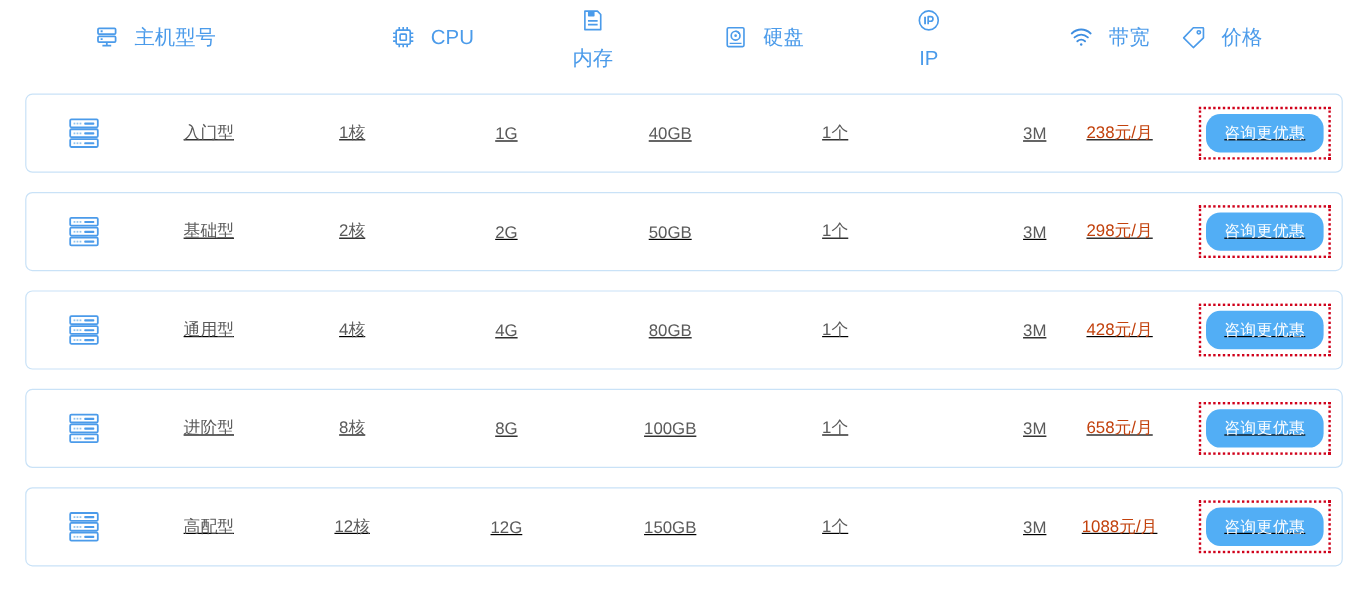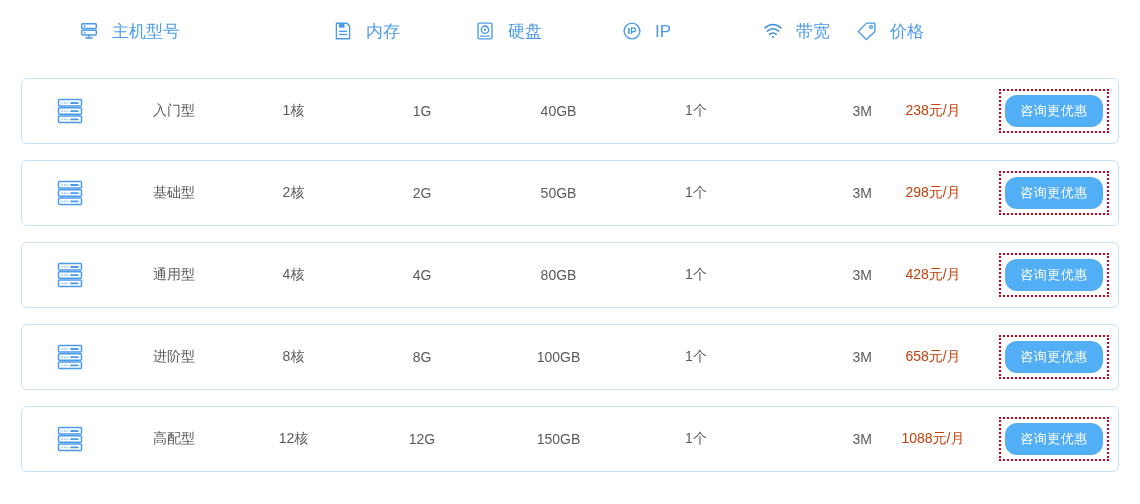--- a/index.html
+++ b/index.html
@@ -48,20 +48,21 @@
     width: 22px;
     height: 22px;
     flex: 0 0 22px;
   }
   .head-icon svg { display: block; }
 
   
   .rows {
     padding: 16px 21px;
     box-sizing: border-box;
+    text-decoration: underline;
   }
   .plan-row {
     display: flex;
     align-items: center;
     height: 66px;
     margin-bottom: 16px;
     background: #ffffff;
     border: 1px solid #c9e2f7;
     border-radius: 6px;
     box-sizing: border-box;
@@ -73,21 +74,21 @@
     font-size: 14px;
     color: #5a5a5a;
     box-sizing: border-box;
     white-space: nowrap;
   }
 
   
   .c-icon   { width: 96px; }
   .c-model  { width: 112px; }
   .c-cpu    { width: 127px; }
-  .c-mem    { width: 130px; }
+  .c-mem    { width: 130px; flex-direction: column; }
   .c-disk   { width: 143px; text-align: right; }
   .c-ip     { width: 132px; }
   .c-bw     { width: 110px; justify-content: flex-end; }
   .c-price  { width: 122px; color: #c2410c; }
   .c-action { flex: 1; justify-content: center; padding-right: 4px; }
 
   .server-icon {
     display: inline-flex;
     width: 30px;
     height: 30px;
@@ -139,20 +140,41 @@
           <rect x="4" y="11.2" width="16" height="5.2" rx="1"></rect>
           <line x1="6.4" y1="6.6" x2="8.2" y2="6.6" stroke-width="1.7"></line>
           <line x1="6.4" y1="13.8" x2="8.2" y2="13.8" stroke-width="1.7"></line>
           <line x1="12" y1="16.4" x2="12" y2="19.4"></line>
           <line x1="8" y1="19.6" x2="16" y2="19.6" stroke-width="1.7"></line>
         </svg>
       </span>
       <span class="head-label">主机型号</span>
     </div>
 
+    <div class="head-cell c-cpu" style="width:128px;">
+      <span class="head-icon">
+        <svg viewBox="0 0 24 24" width="22" height="22" fill="none" stroke="#4b9bea" stroke-width="1.5">
+          <rect x="5.6" y="5.6" width="12.8" height="12.8" rx="1.2"></rect>
+          <rect x="9.2" y="9.2" width="5.6" height="5.6" rx="0.8"></rect>
+          <line x1="8.4" y1="2.8" x2="8.4" y2="5.4"></line>
+          <line x1="12" y1="2.8" x2="12" y2="5.4"></line>
+          <line x1="15.6" y1="2.8" x2="15.6" y2="5.4"></line>
+          <line x1="8.4" y1="18.6" x2="8.4" y2="21.2"></line>
+          <line x1="12" y1="18.6" x2="12" y2="21.2"></line>
+          <line x1="15.6" y1="18.6" x2="15.6" y2="21.2"></line>
+          <line x1="2.8" y1="8.4" x2="5.4" y2="8.4"></line>
+          <line x1="2.8" y1="12" x2="5.4" y2="12"></line>
+          <line x1="2.8" y1="15.6" x2="5.4" y2="15.6"></line>
+          <line x1="18.6" y1="8.4" x2="21.2" y2="8.4"></line>
+          <line x1="18.6" y1="12" x2="21.2" y2="12"></line>
+          <line x1="18.6" y1="15.6" x2="21.2" y2="15.6"></line>
+        </svg>
+      </span>
+      <span class="head-label">CPU</span>
+    </div>
 
     <div class="head-cell c-mem" style="width:140px;">
       <span class="head-icon">
         <svg viewBox="0 0 24 24" width="22" height="22" fill="none" stroke="#4b9bea" stroke-width="1.5">
           <path d="M4.8 3.6h11.4l3 3v13.8H4.8z" stroke-linejoin="round"></path>
           <rect x="7.6" y="3.8" width="6" height="4.6" rx="0.6" fill="#4b9bea" stroke="none"></rect>
           <line x1="7.6" y1="12.4" x2="16.4" y2="12.4" stroke-width="1.5"></line>
           <line x1="7.6" y1="15.8" x2="16.4" y2="15.8" stroke-width="1.5"></line>
         </svg>
       </span>
@@ -165,21 +187,21 @@
           <rect x="4.4" y="3.4" width="15.2" height="17.2" rx="1.2"></rect>
           <circle cx="12" cy="10.6" r="4"></circle>
           <circle cx="12" cy="10.6" r="1.2" fill="#4b9bea" stroke="none"></circle>
           <path d="M12 6.6c2 0 3 1.4 3 2.6" stroke-width="1.3"></path>
           <line x1="6.6" y1="17.6" x2="17.4" y2="17.6" stroke-width="1.3"></line>
         </svg>
       </span>
       <span class="head-label">硬盘</span>
     </div>
 
-    <div class="head-cell c-ip" style="width:132px;">
+    <div class="head-cell c-ip" style="width:132px;flex-direction:column;">
       <span class="head-icon">
         <svg viewBox="0 0 24 24" width="22" height="22" fill="none" stroke="#4b9bea" stroke-width="1.5">
           <circle cx="12" cy="12" r="8.6"></circle>
           <line x1="8.6" y1="8.6" x2="8.6" y2="15.4" stroke-width="1.7"></line>
           <path d="M11.4 15.4V8.6h2.3a2.1 2.1 0 0 1 0 4.2h-2.3" stroke-width="1.5" stroke-linejoin="round"></path>
         </svg>
       </span>
       <span class="head-label">IP</span>
     </div>
 

